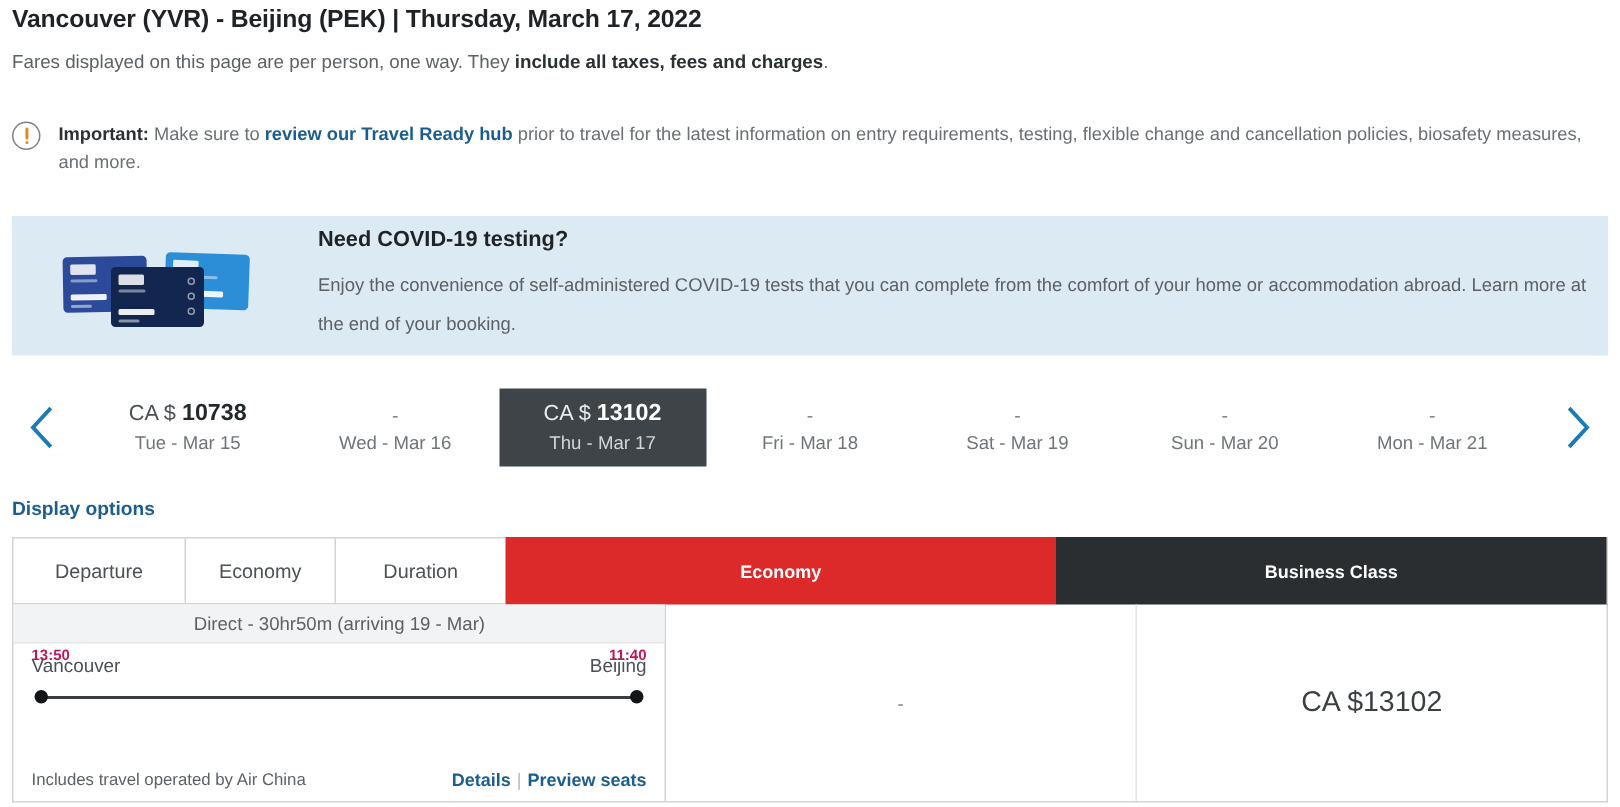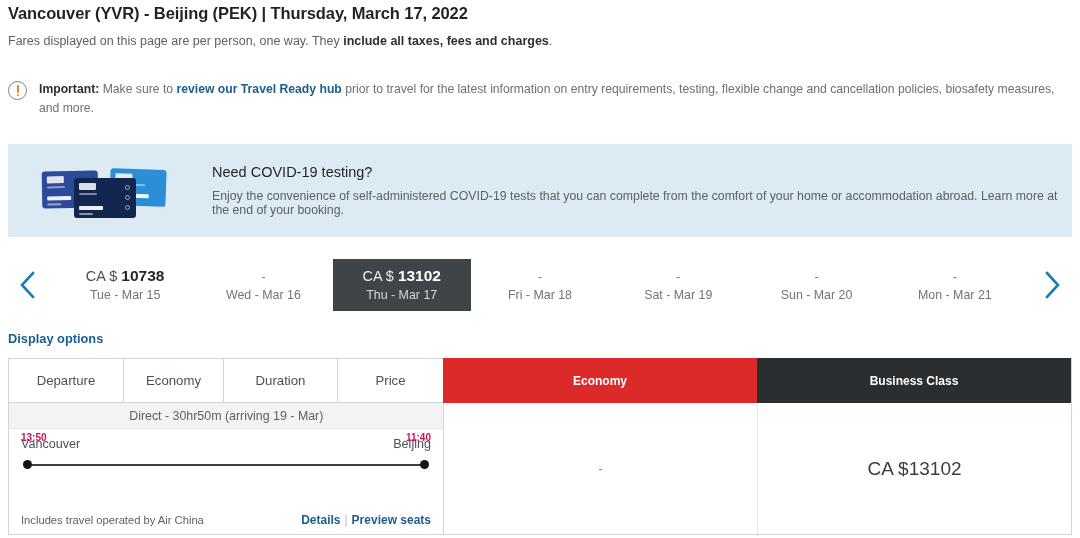--- a/index.html
+++ b/index.html
@@ -83,24 +83,24 @@
     position: absolute; left: 5px; top: 15px; width: 18px; height: 2px;
     background: rgba(255,255,255,0.45); border-radius: 1px;
   }
   .kit-card .dot { position: absolute; right: 6px; width: 5px; height: 5px;
     border-radius: 50%; border: 1px solid rgba(255,255,255,0.55); }
   .kit-card .d1 { top: 7px; } .kit-card .d2 { top: 17px; } .kit-card .d3 { top: 27px; }
   .kit-c .mini-label { width: 34px; } .kit-c .mini-top { width: 30px; }
 
   .covid-copy { margin-left: 28px; }
   .covid-title {
-    font-size: 14.5px; font-weight: normal; color: #1f2326; margin-bottom: 9px;
+    font-size: 14.5px; font-weight: bold; color: #1f2326; margin-bottom: 9px;
   }
   .covid-desc {
-    font-size: 12.3px; line-height: 14px; color: #5b6164; max-width: 860px;
+    font-size: 12.3px; line-height: 26px; color: #5b6164; max-width: 860px;
   }
 
   
   .date-strip {
     position: absolute; left: 0; top: 250px;
     width: 1080px; height: 70px;
     display: flex; align-items: center;
   }
   .chev {
     width: 56px; height: 62px; display: flex; align-items: center;
@@ -276,21 +276,20 @@
     </div>
   </div>
 
   <div class="display-options">Display options</div>
 
   <div class="results">
     <div class="thead">
       <div class="th th-dep">Departure</div>
       <div class="th th-arr">Economy</div>
       <div class="th th-dur">Duration</div>
-      <div class="th th-price">Price</div>
       <div class="th th-cabin th-economy">Economy</div>
       <div class="th th-cabin th-business">Business Class</div>
     </div>
 
     <div class="tbody">
       <div class="flight-col">
         <div class="flight-top">
           <div class="f-time">13:50</div>
           <div class="f-mid">Direct - 30hr50m (arriving 19 - Mar)</div>
           <div class="f-time">11:40</div>

